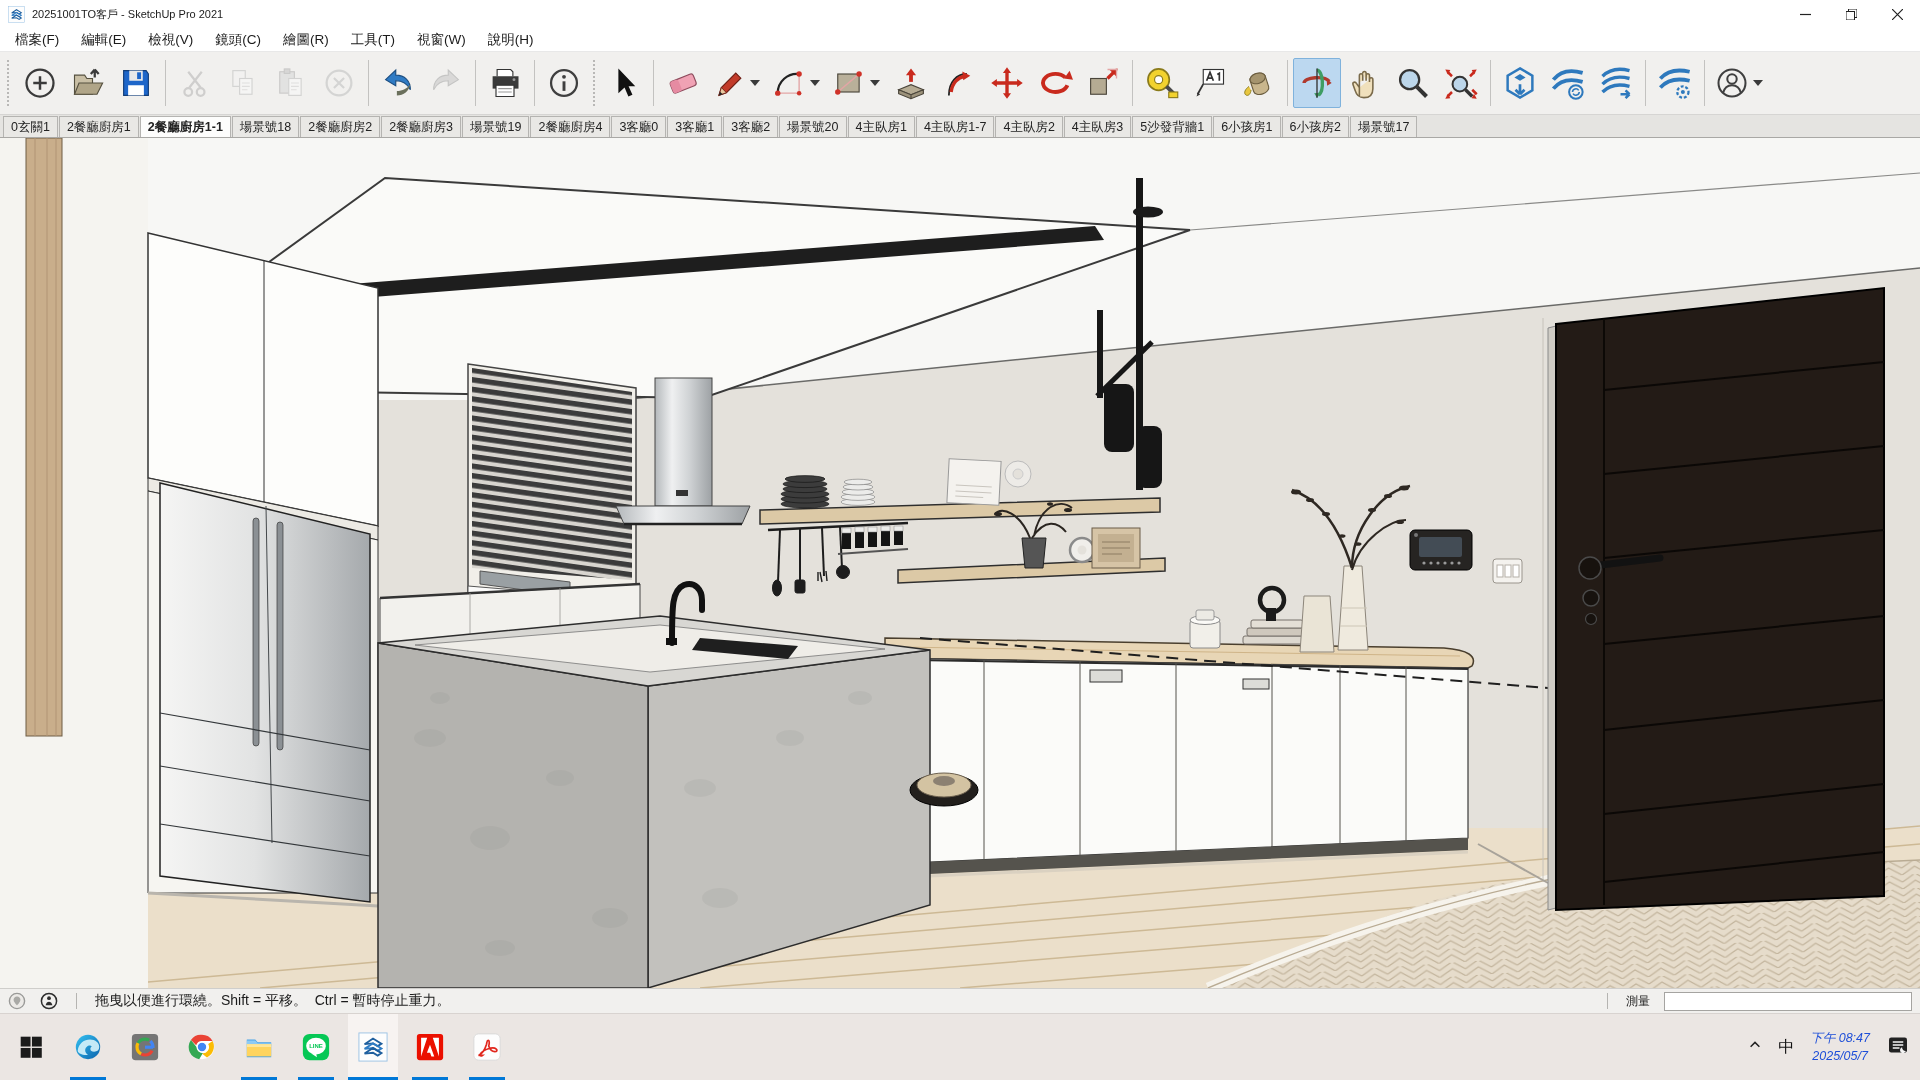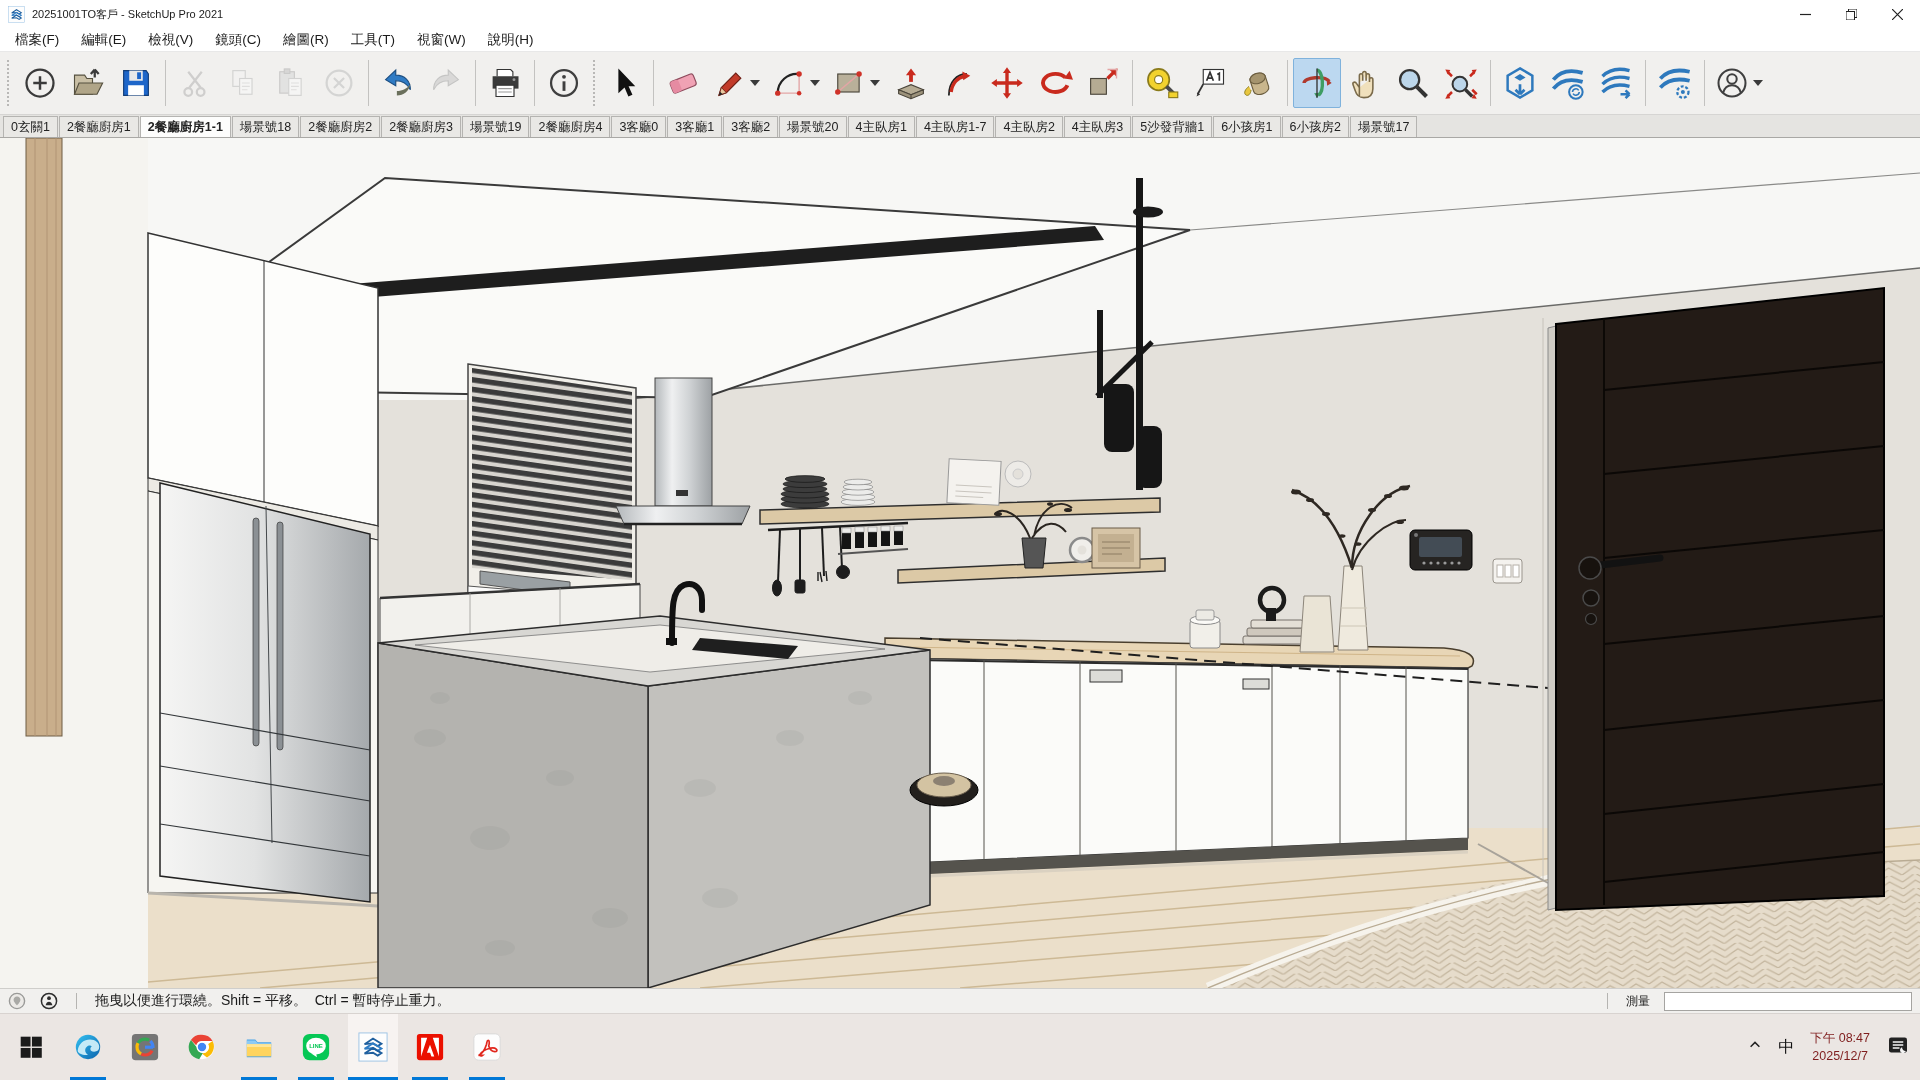--- a/index.html
+++ b/index.html
@@ -44,21 +44,21 @@
   .taskbar{position:relative;display:flex;align-items:center;background:#ebe6e3;border-top:1px solid #d8d3d0;padding-left:6px;}
   .tapp{position:relative;width:50px;height:100%;border:none;background:transparent;display:flex;align-items:center;justify-content:center;padding:0;margin-right:7px;}
   .tapp svg{width:30px;height:30px;}
   .tapp.running::after{content:"";position:absolute;left:7px;right:7px;bottom:0;height:3px;background:#0078d7;}
   .tapp.activeapp{background:#f7f3f1;}
   .tapp.activeapp::after{left:0;right:0;}
   .applbl{position:absolute;font-size:6px;font-weight:bold;color:#06c755;pointer-events:none;transform:translateY(-1px);}
   .tray{position:absolute;right:0;top:0;height:100%;display:flex;align-items:center;gap:16px;padding-right:10px;}
   .chev svg{width:14px;height:14px;}
   .ime{font-size:16px;color:#111;}
-  .clock{font-size:12.5px;color:#7f1d1d;text-align:center;line-height:1.45;}
+  .clock{font-size:12.5px;color:#1d4ed8;text-align:center;line-height:1.45;font-style:italic;}
   .acticon svg{width:24px;height:24px;}
 </style>
 </head>
 <body>
 
 <svg width="0" height="0" style="position:absolute">
 <defs>
 <linearGradient id="gFridge" x1="0" y1="0" x2="1" y2="0">
         <stop offset="0" stop-color="#f5f5f4"></stop>
         <stop offset=".45" stop-color="#e2e3e3"></stop>
@@ -917,21 +917,21 @@
           <use href="#app-acrobat"></use>
         </svg>
       </button>
       <div class="tray">
       <span class="chev"><svg>
             <use href="#ic-chevron-up"></use>
           </svg></span>
       <span class="ime">中</span>
       <div class="clock">
         <div>下午 08:47</div>
-        <div>2025/12/7</div>
+        <div>2025/05/7</div>
       </div>
       <span class="acticon"><svg>
             <use href="#ic-action-center"></use>
           </svg></span>
     </div>
   </div>
 
 </div>
 
 </body></html>

